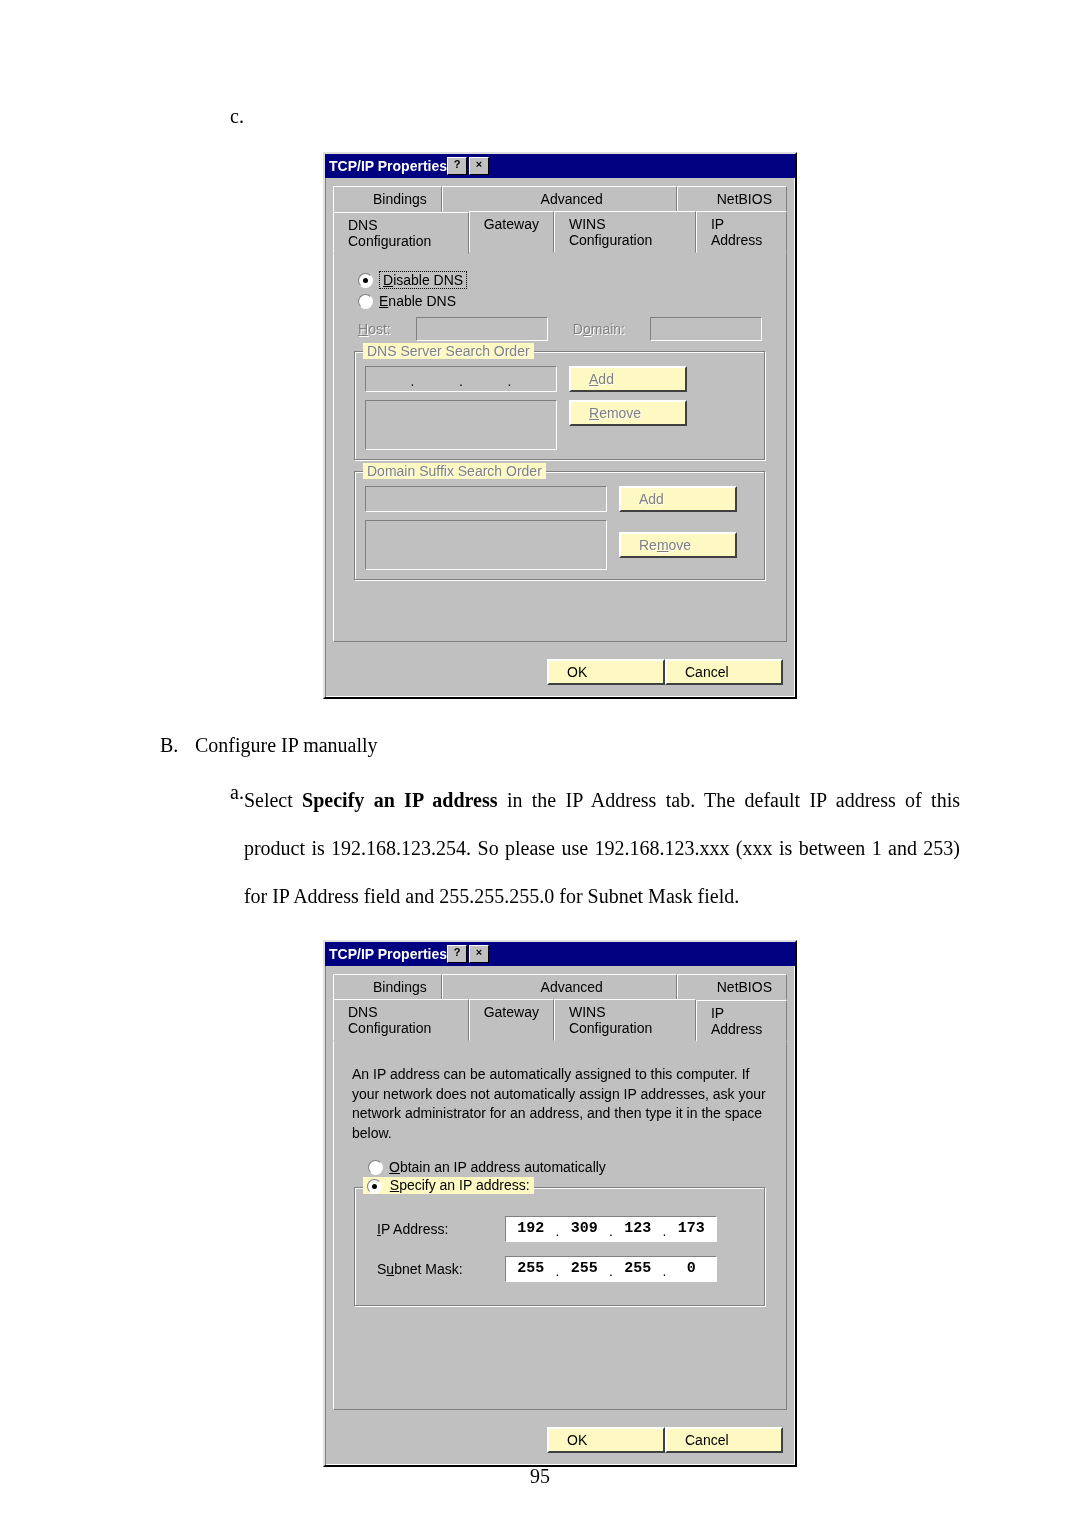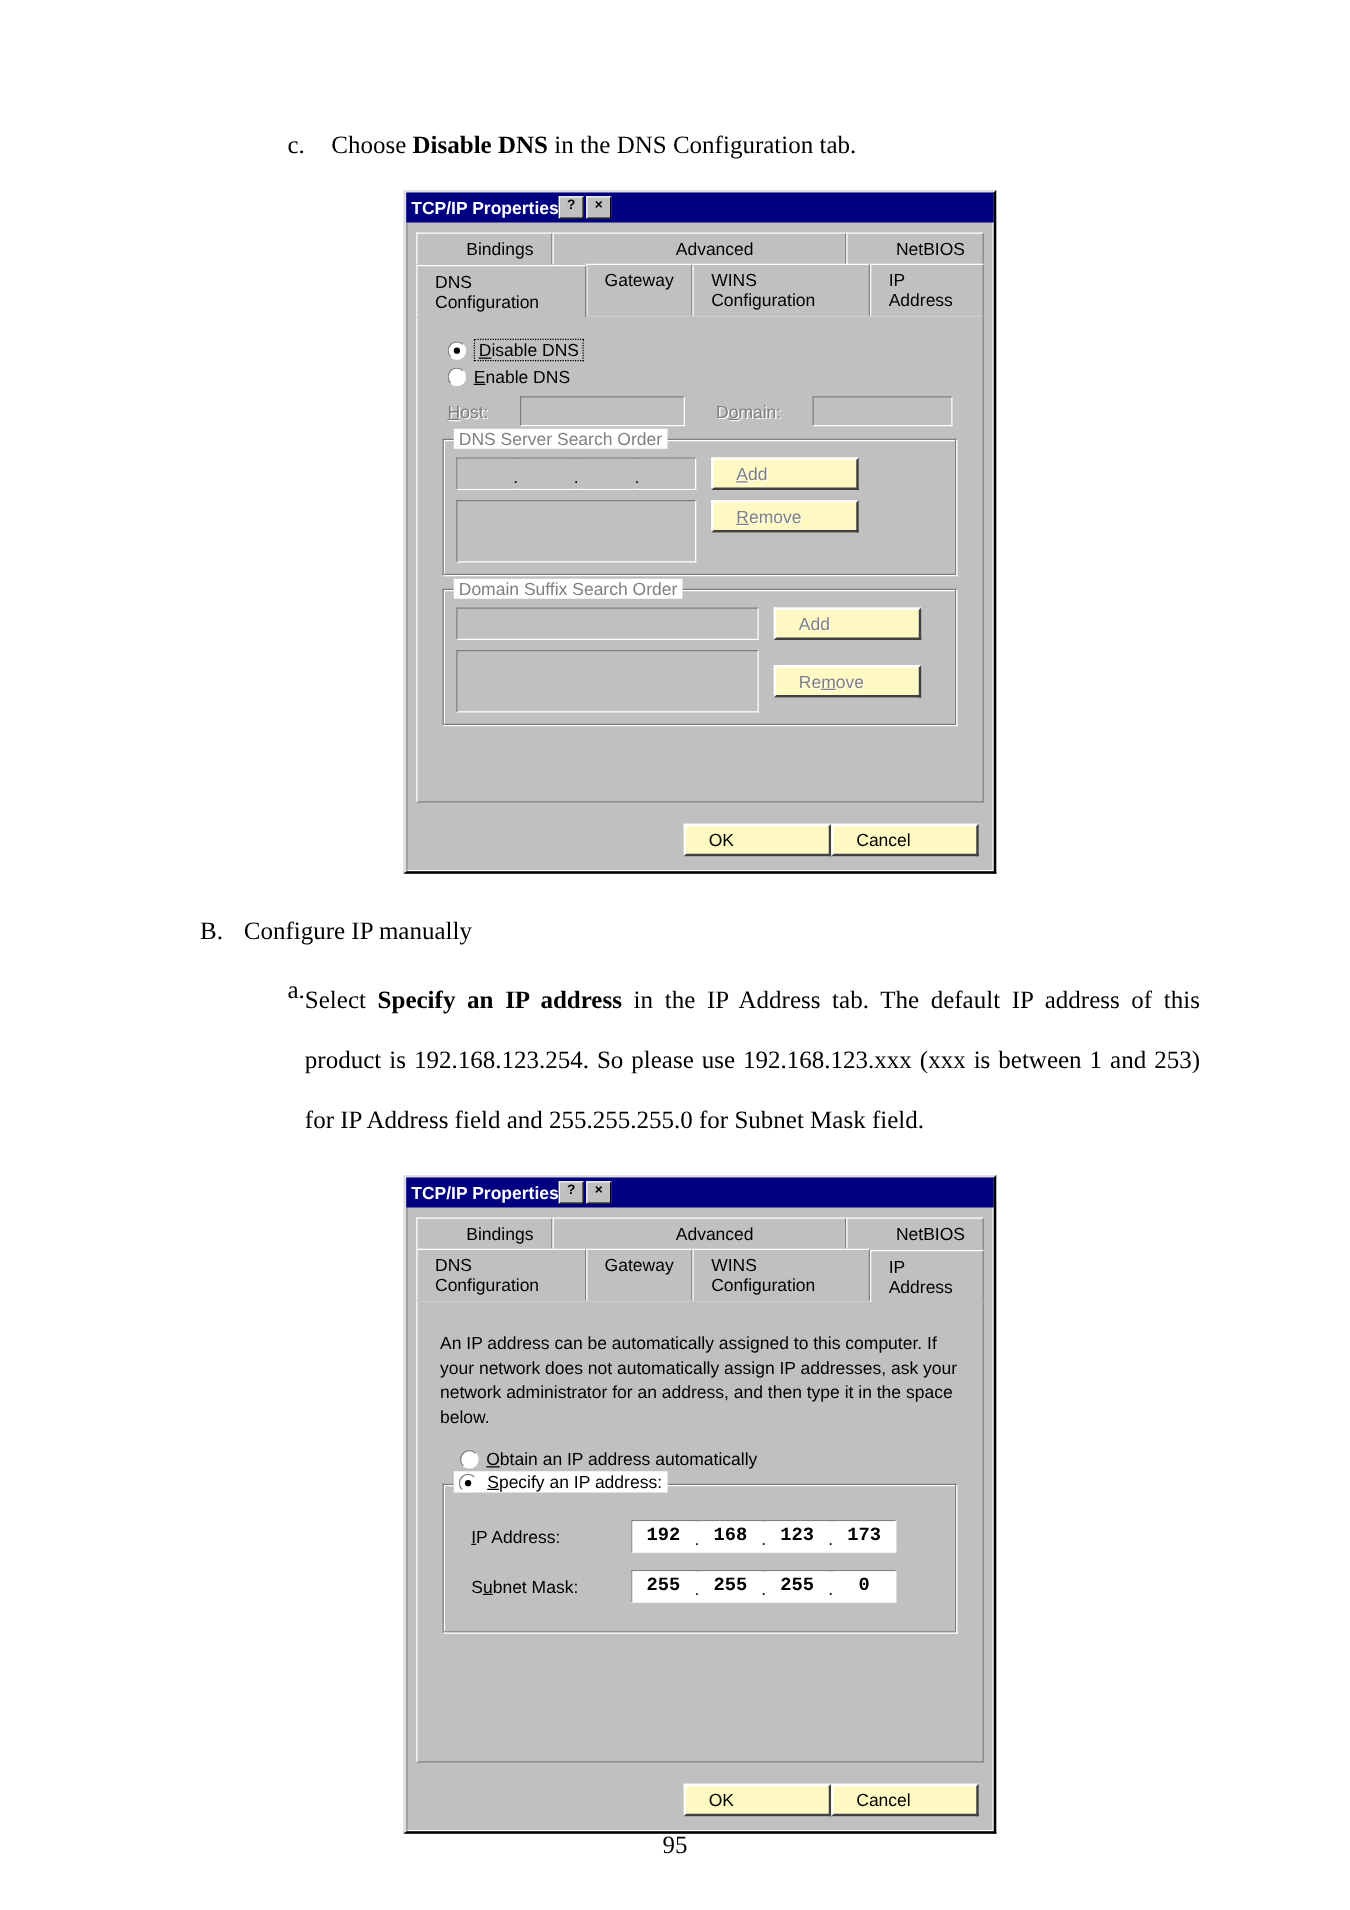--- a/index.html
+++ b/index.html
@@ -178,21 +178,21 @@
     border-bottom-color: #fff;
     box-shadow: inset -1px -1px 0 #808080, inset 1px 1px 0 #fff;
     margin: 10px 6px;
     padding: 14px 10px 10px;
     position: relative;
   }
   .groupbox-legend {
     position: absolute;
     top: -9px;
     left: 8px;
-    background: #ffffff;
+    background: #fef9c3;
     padding: 0 4px;
     font-size: 14px;
   }
   .ip-boxes {
     display: flex;
     gap: 0;
     border: 1px solid;
     border-color: #808080 #fff #fff #808080;
     background: #c0c0c0;
     width: 190px;
@@ -287,23 +287,20 @@
     font-size: 20px;
   }
 </style>
 </head>
 <body>
 
 <div class="page">
 
   <div class="body-text indent-c">
     <div class="letter">c.</div>
-    <div>
-      <span>Choose </span><b>Disable DNS</b><span> in the DNS Configuration tab.</span>
-    </div>
   </div>
 
   <div class="dialog">
     <div class="titlebar">
       <span>TCP/IP Properties</span>
       <div class="titlebar-buttons">
         <div class="titlebar-btn">?</div>
         <div class="titlebar-btn">×</div>
       </div>
     </div>
@@ -423,21 +420,21 @@
         <div class="groupbox-legend" style="top:-11px">
           <span class="radio checked" style="vertical-align:middle;display:inline-flex"></span>
           &nbsp;<span class="u">S</span>pecify an IP address:
         </div>
 
         <div class="ip-config-row">
           <span class="lbl"><span class="u">I</span>P Address:</span>
           <div class="ip-boxes white" style="width:210px">
             <div class="seg">192</div>
               <span>.</span>
-            <div class="seg">168</div>
+            <div class="seg">309</div>
               <span>.</span>
             <div class="seg">123</div>
               <span>.</span>
             <div class="seg">173</div>
           </div>
         </div>
 
         <div class="ip-config-row">
           <span class="lbl">S<span class="u">u</span>bnet Mask:</span>
           <div class="ip-boxes white" style="width:210px">

